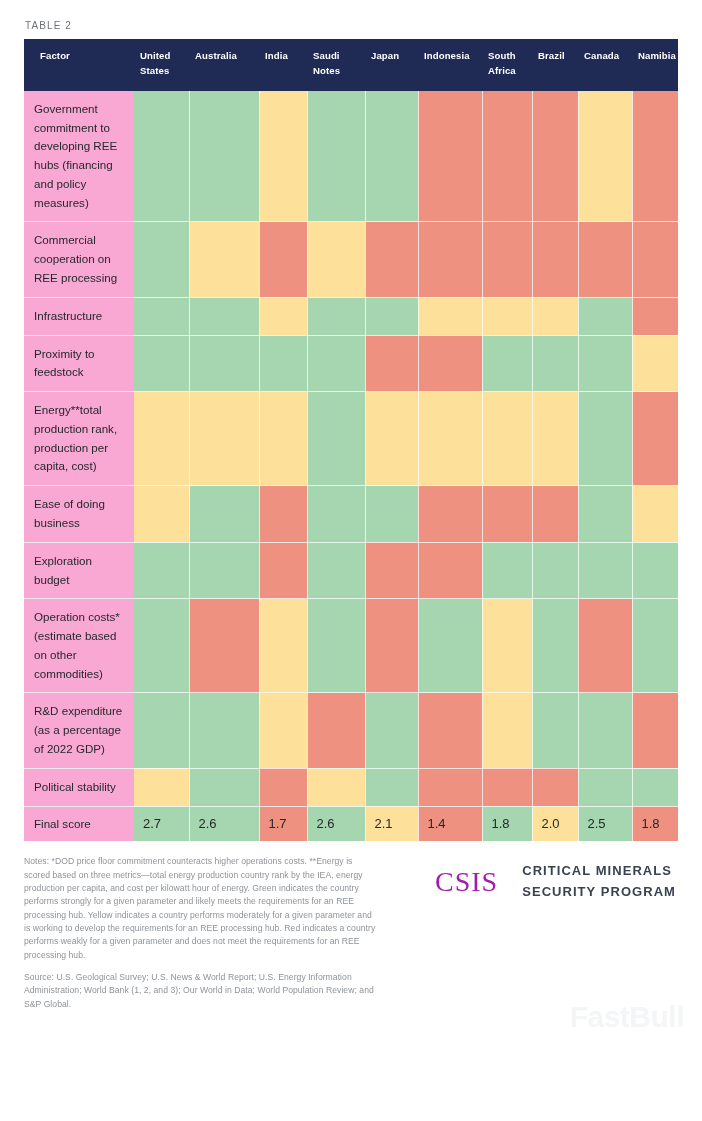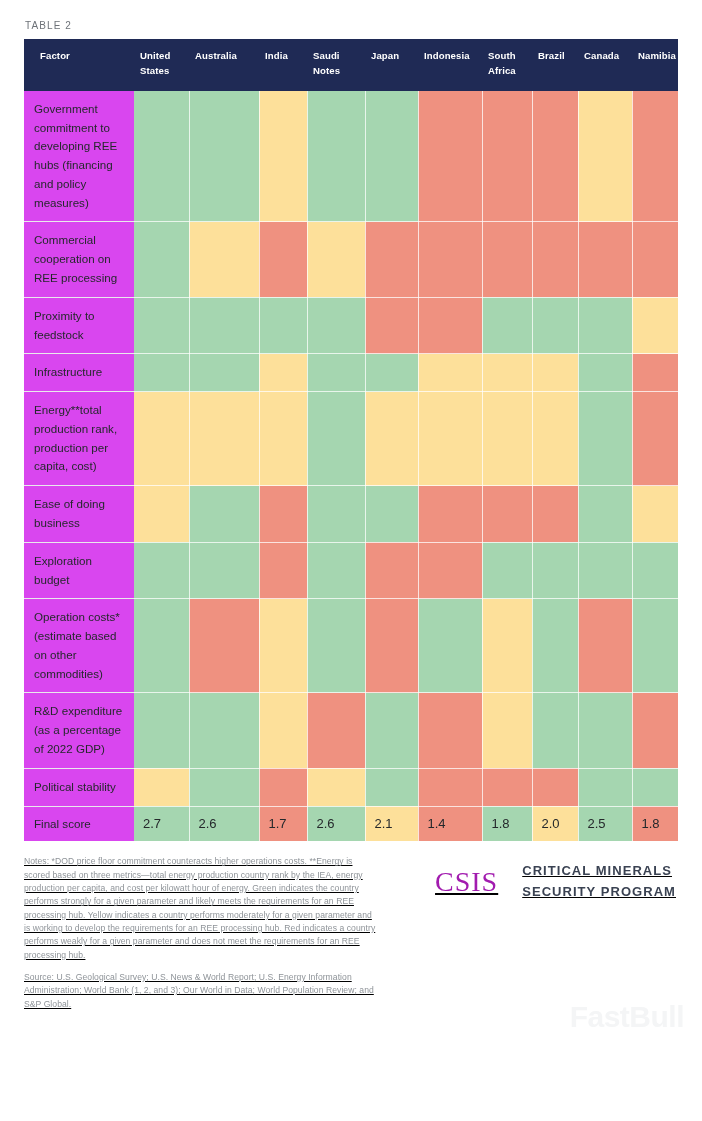--- a/index.html
+++ b/index.html
@@ -45,21 +45,21 @@
     text-align:left;
     vertical-align:top;
     padding:10px 6px 12px 6px;
     line-height:1.55;
     letter-spacing:0.1px;
   }
   table.matrix thead th.factor-head{
     padding-left:16px;
   }
   td.factor{
-    background:#d946ef;
+    background:#f9a8d4;
     color:#25282c;
     font-size:11.6px;
     line-height:1.62;
     vertical-align:top;
     padding:9px 10px 9px 10px;
     border-bottom:1px solid #e9eaec;
     word-break:break-word;
     hyphens:none;
   }
   td.cell{
@@ -81,21 +81,20 @@
     color:#24282b;
     padding:7px 0 7px 9px;
     border-bottom:none;
   }
   .footer{
     position:relative;
     margin-top:14px;
     display:flex;
     justify-content:space-between;
     align-items:flex-start;
-    text-decoration:underline;
   }
   .notes{
     width:352px;
     font-size:8.6px;
     line-height:1.55;
     color:#8e9398;
     letter-spacing:0.05px;
   }
   .notes p{margin:0 0 9px 0;}
   .brand{
@@ -196,44 +195,44 @@
           <td class="cell r"></td>
           <td class="cell y"></td>
           <td class="cell r"></td>
           <td class="cell r"></td>
           <td class="cell r"></td>
           <td class="cell r"></td>
           <td class="cell r"></td>
           <td class="cell r"></td>
         </tr>
         <tr>
+          <td class="factor">Infrastructure</td>
+          <td class="cell g"></td>
+          <td class="cell g"></td>
+          <td class="cell y"></td>
+          <td class="cell g"></td>
+          <td class="cell g"></td>
+          <td class="cell y"></td>
+          <td class="cell y"></td>
+          <td class="cell y"></td>
+          <td class="cell g"></td>
+          <td class="cell r"></td>
+        </tr>
+        <tr>
           <td class="factor">Proximity to feedstock</td>
           <td class="cell g"></td>
           <td class="cell g"></td>
           <td class="cell g"></td>
           <td class="cell g"></td>
           <td class="cell r"></td>
           <td class="cell r"></td>
           <td class="cell g"></td>
           <td class="cell g"></td>
           <td class="cell g"></td>
           <td class="cell y"></td>
-        </tr>
-        <tr>
-          <td class="factor">Infrastructure</td>
-          <td class="cell g"></td>
-          <td class="cell g"></td>
-          <td class="cell y"></td>
-          <td class="cell g"></td>
-          <td class="cell g"></td>
-          <td class="cell y"></td>
-          <td class="cell y"></td>
-          <td class="cell y"></td>
-          <td class="cell g"></td>
-          <td class="cell r"></td>
         </tr>
         <tr>
           <td class="factor">Energy**total production rank, production per capita, cost)</td>
           <td class="cell y"></td>
           <td class="cell y"></td>
           <td class="cell y"></td>
           <td class="cell g"></td>
           <td class="cell y"></td>
           <td class="cell y"></td>
           <td class="cell y"></td>

